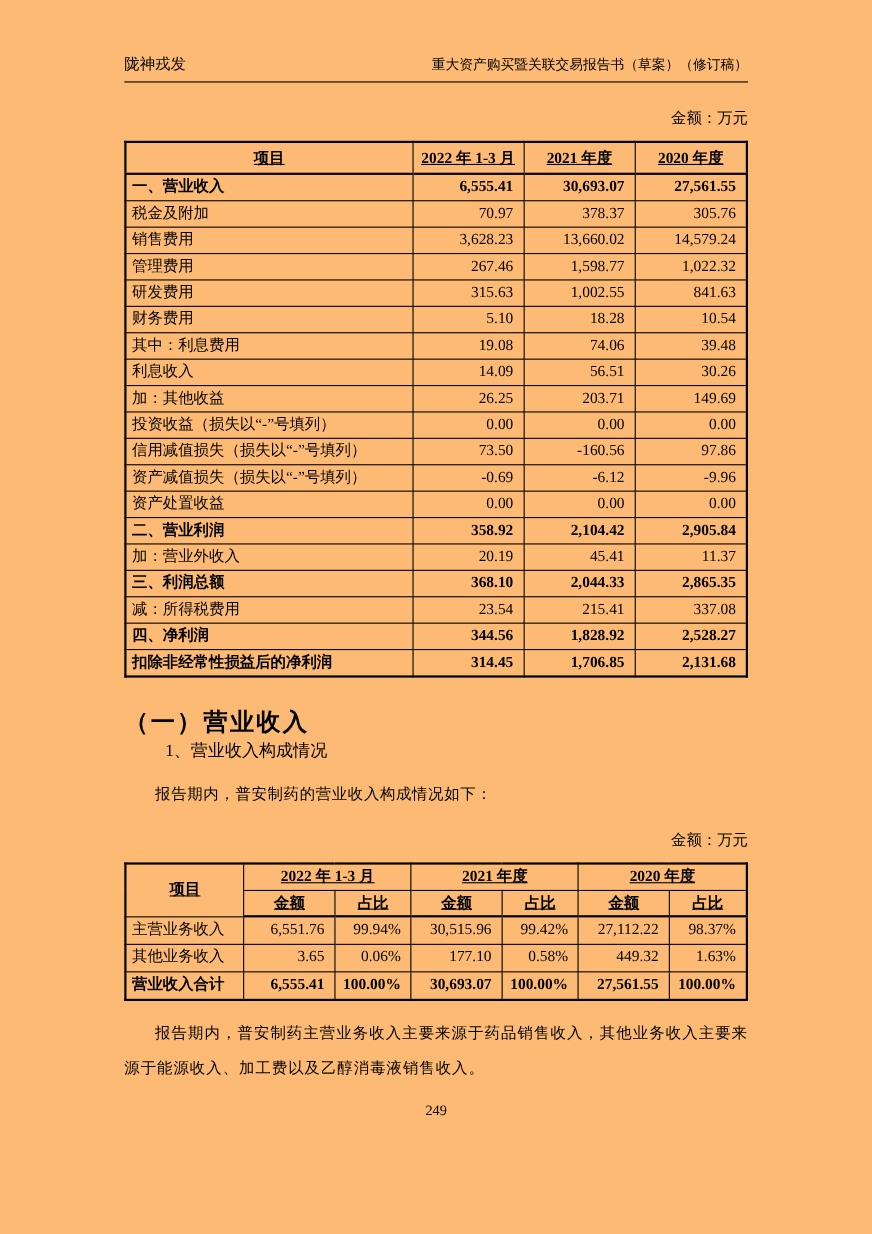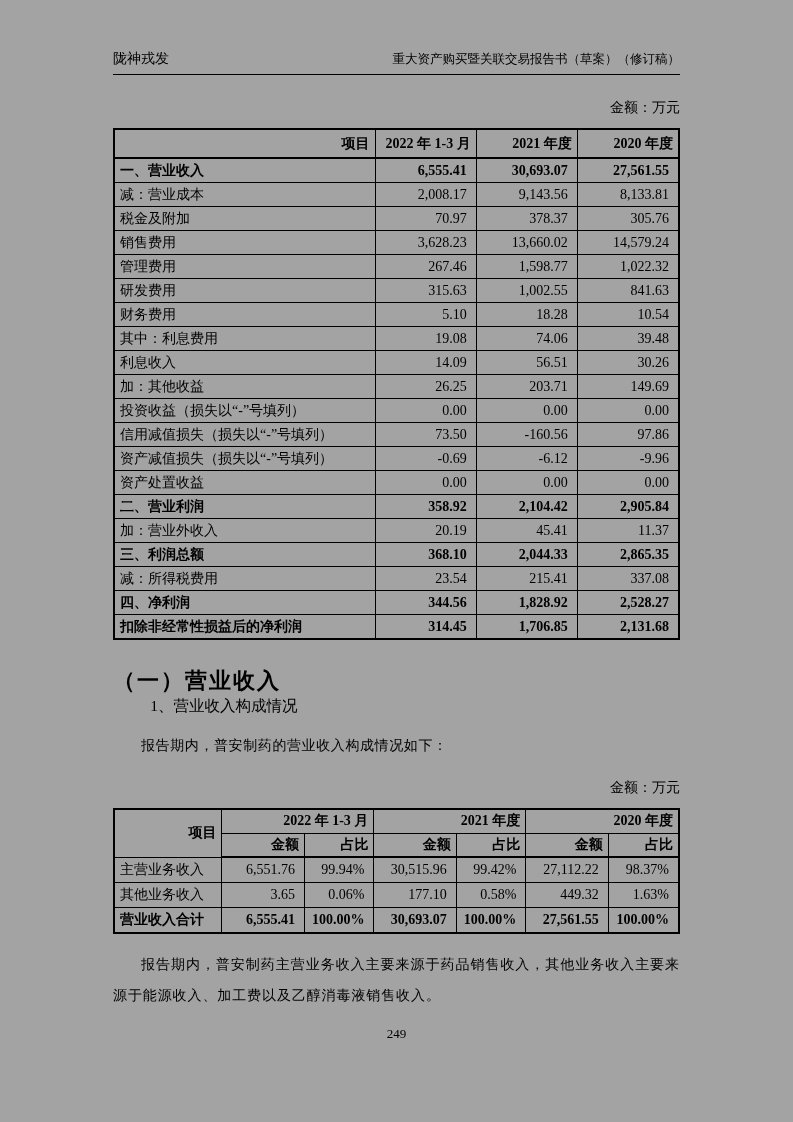--- a/index.html
+++ b/index.html
@@ -1,33 +1,33 @@
 <!DOCTYPE html>
 <html><head>
 <meta charset="utf-8">
 <style>
   * { margin:0; padding:0; box-sizing:border-box; }
   html,body { background:#ffffff; }
   .page {
-    width:793px; height:1122px; background:#a3a3a3; color:#000;
+    width:793px; height:1122px; background:#fdba74; color:#000;
     padding:50px 113px 0 113px; position:relative; overflow:hidden;
     font-family:"Liberation Serif","DejaVu Serif",serif;
   }
   .doc-header {
     display:flex; justify-content:space-between; align-items:flex-end;
     border-bottom:1px solid #000; padding-bottom:6px;
   }
   .hdr-left  { font-size:14px; }
   .hdr-right { font-size:12.5px; }
   .unit-label { text-align:right; font-size:14px; margin-top:24px; }
 
   table.tbl { width:100%; border-collapse:collapse; margin-top:11px;
               border:2px solid #000; font-size:14px; }
   .tbl th, .tbl td { border:1px solid #000; padding:0 5px; }
-  .tbl thead th { font-weight:bold; text-align:right; }
+  .tbl thead th { font-weight:bold; text-align:center;text-decoration:underline; }
 
   .tbl1 thead th { height:29px; border-bottom:2px solid #000; }
   .tbl1 tbody td { height:24px; line-height:23px; }
   .tbl1 td.label { text-align:left; white-space:nowrap; }
   .tbl1 td.num, .tbl2 td.num { text-align:right; padding-right:9px; white-space:nowrap; }
   .indent-0 { padding-left:5px; }
   .indent-1 { padding-left:31px; }
   .indent-2 { padding-left:67px; }
   tr.bold td { font-weight:bold; }
 
@@ -72,26 +72,20 @@
         <th>2021 年度</th>
         <th>2020 年度</th>
       </tr>
     </thead>
     <tbody>
         <tr class="bold">
           <td class="label indent-0">一、营业收入</td>
           <td class="num">6,555.41</td>
           <td class="num">30,693.07</td>
           <td class="num">27,561.55</td>
-        </tr>
-        <tr>
-          <td class="label indent-0">减：营业成本</td>
-          <td class="num">2,008.17</td>
-          <td class="num">9,143.56</td>
-          <td class="num">8,133.81</td>
         </tr>
         <tr>
           <td class="label indent-1">税金及附加</td>
           <td class="num">70.97</td>
           <td class="num">378.37</td>
           <td class="num">305.76</td>
         </tr>
         <tr>
           <td class="label indent-1">销售费用</td>
           <td class="num">3,628.23</td>

